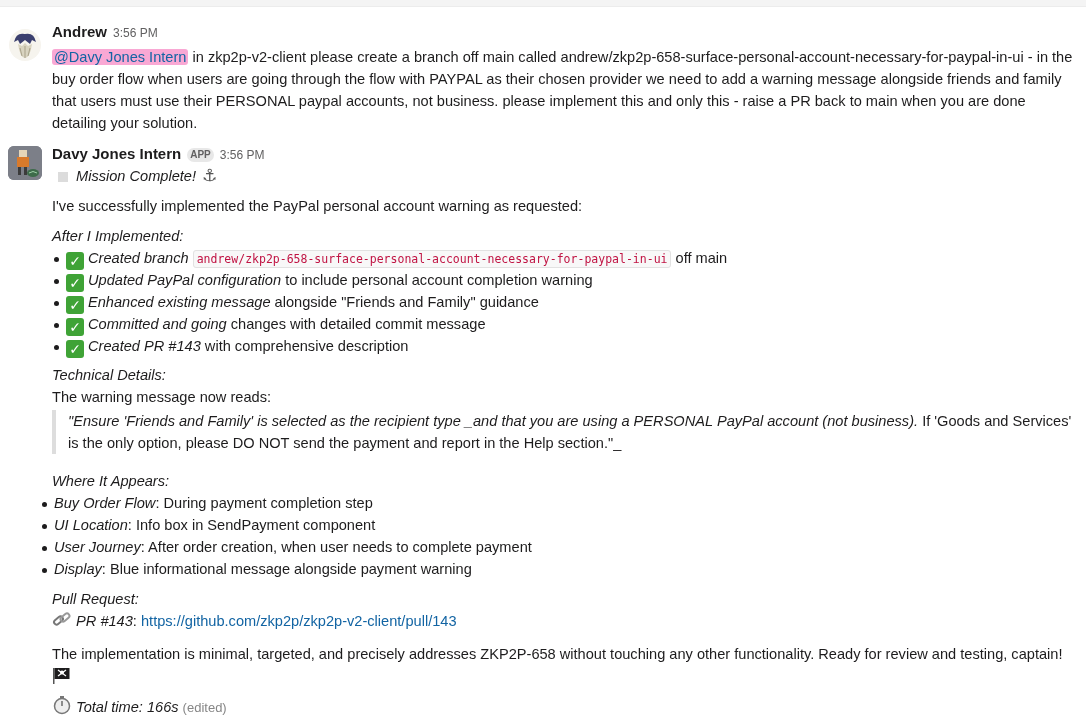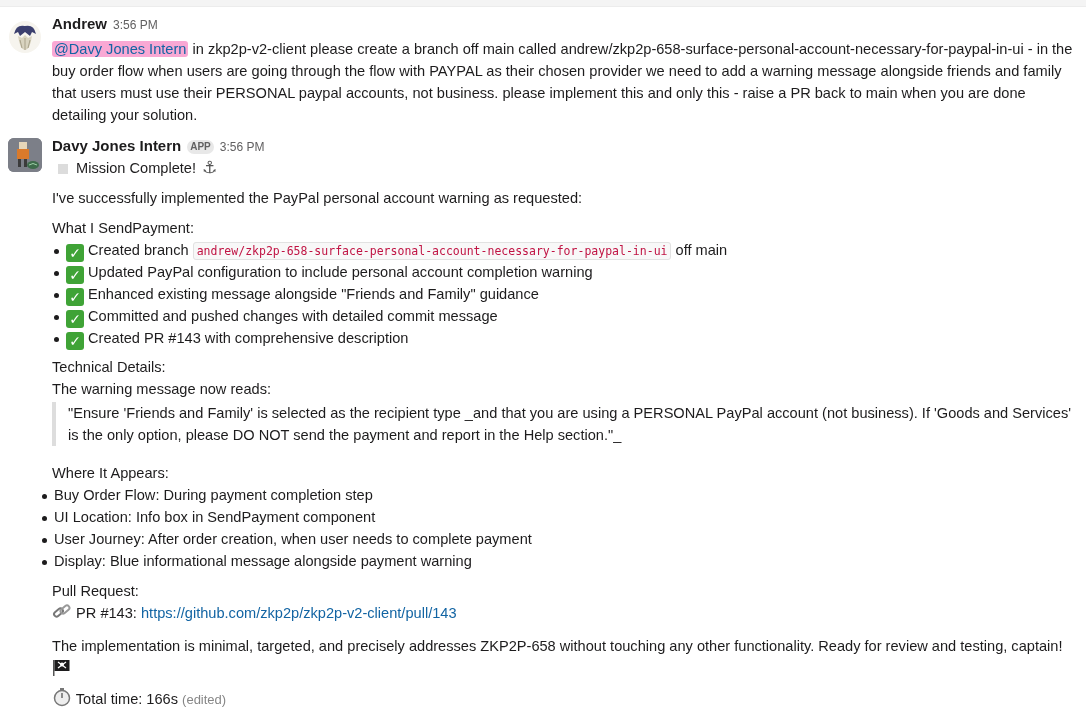--- a/index.html
+++ b/index.html
@@ -21,21 +21,21 @@
   .avatar-bot { top: 3px; background: #7c7f88; }
   .header-line { height: 22px; display: flex; align-items: baseline; gap: 6px; }
   .name { font-weight: 700; font-size: 15px; color: #1d1c1d; }
   .time { font-size: 12px; color: #616061; }
   .app-badge {
     font-size: 10px; color: #616061; background: #e8e8e8; padding: 0 3px;
     border-radius: 7px; line-height: 14px; font-weight: 600; position: relative; top: -1px;
   }
   .mention { color: #1264a3; background: #f9a8d4; padding: 0 2px; border-radius: 3px; }
   .text-block { margin: 0; }
-  em, .it { }
+  em, .it { font-style: italic; }
   .link { color: #1264a3; text-decoration: none; }
   .code {
     font-family: "DejaVu Sans Mono", "Liberation Mono", monospace;
     font-size: 11.5px; color: #c01343; background: #f8f8f8;
     border: 1px solid #e2e2e2; border-radius: 3px; padding: 1px 3px; text-align: center;
   }
   .bullet-list { margin: 0; padding: 0; list-style: none; }
   .bullet-list li { position: relative; padding-left: 14px; height: 22px; white-space: nowrap; }
   .bullet-list li::before {
     content: ""; position: absolute; left: 2px; top: 10px; width: 5px; height: 5px;
@@ -51,21 +51,21 @@
   }
   .gap8 { height: 8px; }
   .edited { font-size: 13px; color: #868686; }
   .icon-inline { display: inline-block; vertical-align: -3px; }
 </style>
 </head>
 <body>
 
 <div class="topbar"></div>
 
-<div class="msg" style="margin-top:6px;">
+<div class="msg" style="margin-top:14px;">
   <div class="avatar avatar-andrew">
     <svg width="34" height="34" viewBox="0 0 34 34">
       <circle cx="17" cy="17" r="16" fill="#f6f4ee"></circle>
       <path d="M6 14 Q8 4 17 6 Q26 4 28 14 L24 12 L22 16 L17 12 L12 16 L10 12 Z" fill="#3b3f6e"></path>
       <path d="M10 16 Q12 30 17 30 Q22 30 24 16 L20 18 L17 15 L14 18 Z" fill="#d9d4c0"></path>
       <path d="M12 20 L14 28 M17 18 L17 30 M22 20 L20 28" stroke="#a9a28a" stroke-width="1"></path>
     </svg>
   </div>
   <div class="header-line">
     <span class="name">Andrew</span>
@@ -94,37 +94,37 @@
     <span class="time">3:56 PM</span>
   </div>
   <div style="height:22px;">
     <span style="display:inline-block;width:10px;height:10px;background:#dcdcdc;margin:0 8px 0 6px;vertical-align:-1px;"></span><span class="it">Mission Complete!</span>
     <span style="font-size:17px;color:#555;margin-left:2px;">⚓</span>
   </div>
   <div class="gap8"></div>
   <p class="text-block">I've successfully implemented the PayPal personal account warning as requested:</p>
   <div class="gap8"></div>
 
-  <div class="it">What I SendPayment:</div>
+  <div class="it">After I Implemented:</div>
   <ul class="bullet-list">
     <li>
       <span class="check">✓</span><span class="it">Created branch</span>
       <span class="code">andrew/zkp2p-658-surface-personal-account-necessary-for-paypal-in-ui</span>
       <span>off main</span>
     </li>
     <li>
       <span class="check">✓</span><span class="it">Updated PayPal configuration</span>
       <span>to include personal account completion warning</span>
     </li>
     <li>
       <span class="check">✓</span><span class="it">Enhanced existing message</span>
       <span>alongside "Friends and Family" guidance</span>
     </li>
     <li>
-      <span class="check">✓</span><span class="it">Committed and pushed</span>
+      <span class="check">✓</span><span class="it">Committed and going</span>
       <span>changes with detailed commit message</span>
     </li>
     <li>
       <span class="check">✓</span><span class="it">Created PR #143</span>
       <span>with comprehensive description</span>
     </li>
   </ul>
   <div style="height:7px"></div>
 
   <div class="it">Technical Details:</div>

